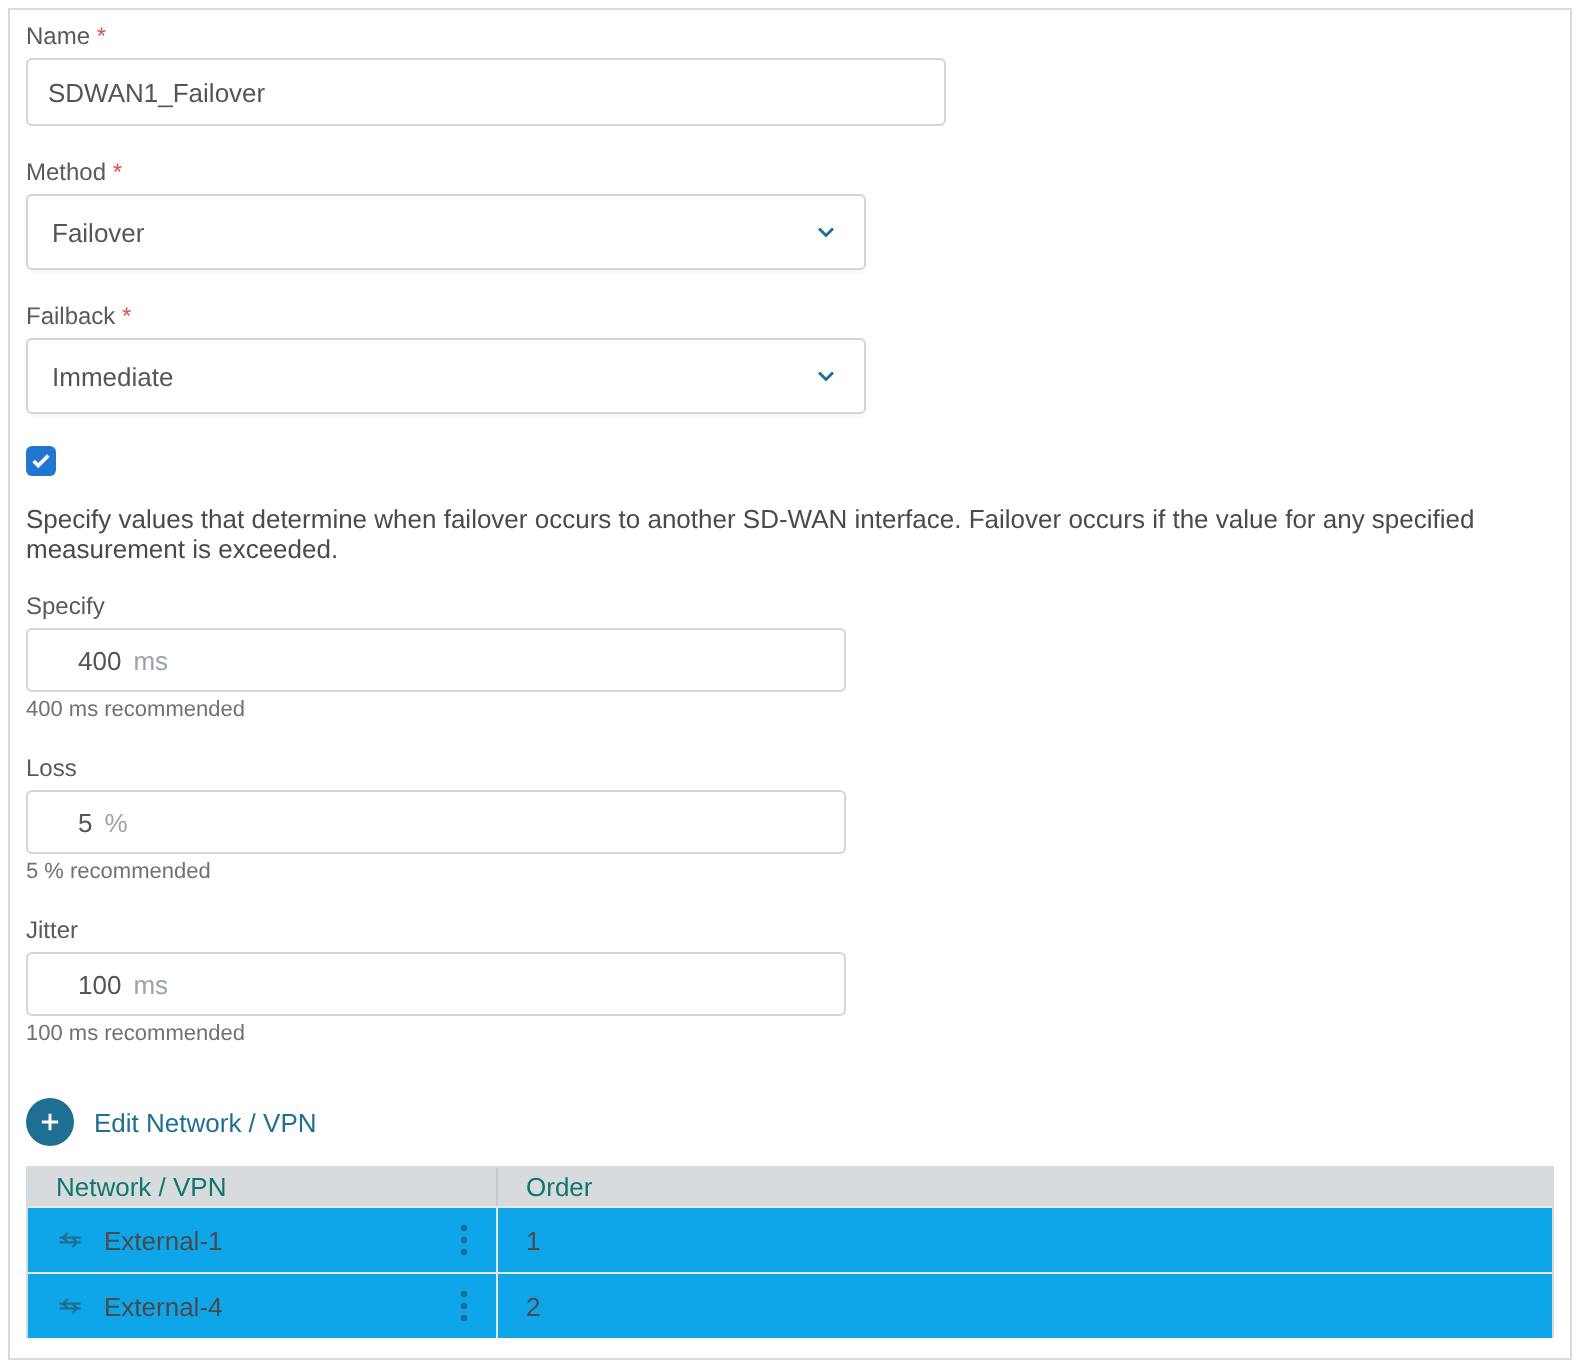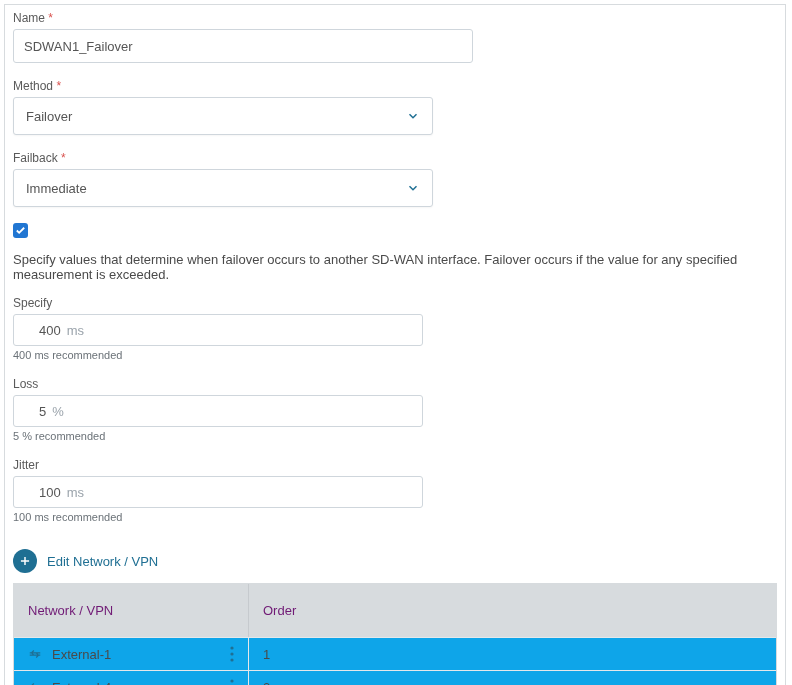--- a/index.html
+++ b/index.html
@@ -36,21 +36,21 @@
     .hint { font-size: 11px; color: #6b7278; margin-top: 3px; }
     .add-row { display: flex; align-items: center; gap: 10px; margin-top: 26px; margin-bottom: 10px; }
     .add-btn {
       width: 24px; height: 24px; border-radius: 50%; background: #1f6f93;
       display: inline-flex; align-items: center; justify-content: center; color: #fff;
     }
     .add-btn svg { width: 14px; height: 14px; }
     .link { color: #1f6f93; font-size: 13px; }
     .table { border: 1px solid #d7dbde; border-bottom: none; }
     .thead { display: flex; background: #d7dbde; }
-    .th { padding: 19px 14px; font-size: 13px; color: #701a75; }
+    .th { padding: 2px 14px; font-size: 13px; color: #0f766e; }
     .th.col1 { width: 235px; border-right: 1px solid #c6cace; }
     .th.col2 { flex: 1; }
     .trow { display: flex; border-top: 1px solid #e4e8eb; background: #0ea5e9; }
     .td { padding: 8px 14px; font-size: 13px; color: #4a4a4a; display: flex; align-items: center; }
     .td.col1 { width: 235px; border-right: 1px solid #e4e8eb; gap: 10px; position: relative; }
     .td.col2 { flex: 1; }
     .iface-icon svg { width: 14px; height: 14px; display: block; }
     .kebab { margin-left: auto; color: #4a8aa8; cursor: pointer; }
     .kebab svg { width: 4px; height: 16px; display: block; }
   </style>

